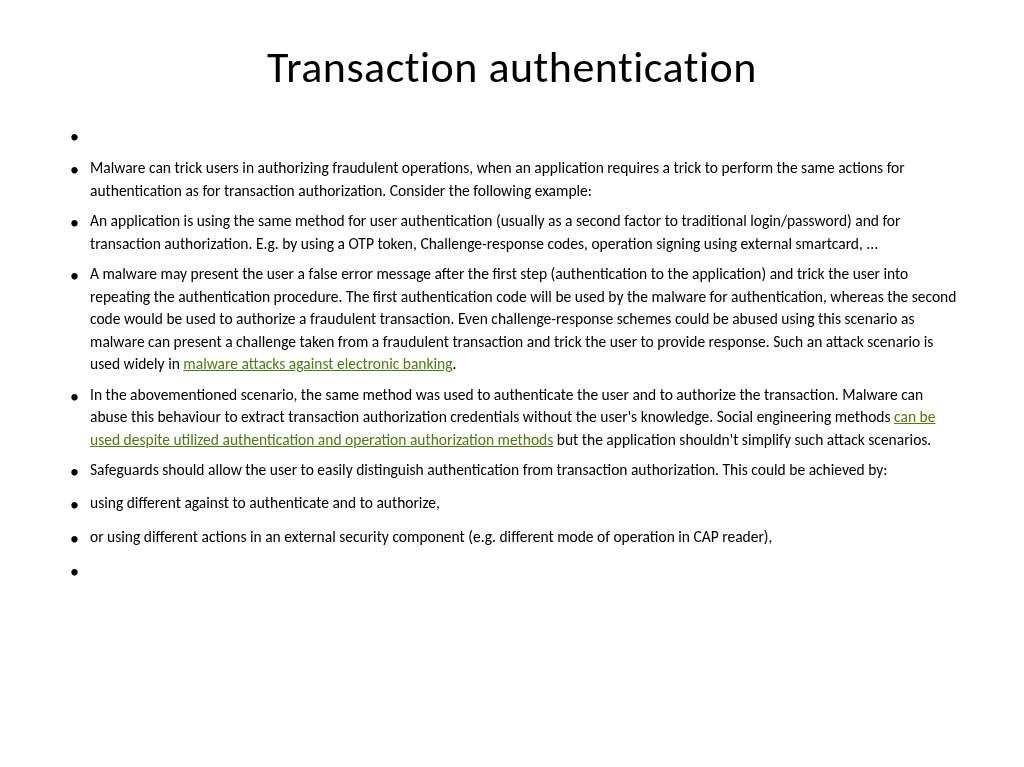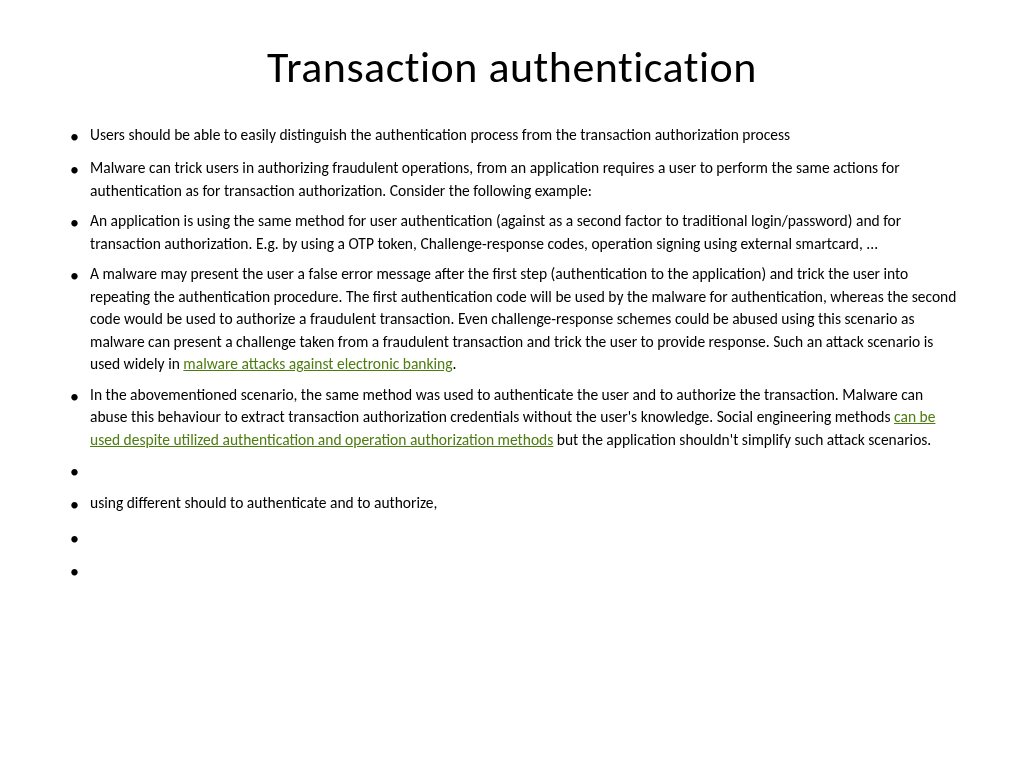--- a/index.html
+++ b/index.html
@@ -80,54 +80,55 @@
 </head>
 <body>
 
 <div class="slide">
   <h1 class="title">Transaction authentication</h1>
   <div class="content">
     <ul>
 
       <li>
         <span class="bullet">•</span>
-        <span class="text">Users should be able to easily distinguish the authentication process from the transaction authorization process</span>
       </li>
 
       <li>
         <span class="bullet">•</span>
-        <span class="text">Malware can trick users in authorizing fraudulent operations, from an application requires a user to perform the same actions for authentication as for transaction authorization. Consider the following example:</span>
+        <span class="text">Malware can trick users in authorizing fraudulent operations, when an application requires a trick to perform the same actions for authentication as for transaction authorization. Consider the following example:</span>
       </li>
 
       <li>
         <span class="bullet">•</span>
-        <span class="text">An application is using the same method for user authentication (against as a second factor to traditional login/password) and for transaction authorization. E.g. by using a OTP token, Challenge-response codes, operation signing using external smartcard, ...</span>
+        <span class="text">An application is using the same method for user authentication (usually as a second factor to traditional login/password) and for transaction authorization. E.g. by using a OTP token, Challenge-response codes, operation signing using external smartcard, ...</span>
       </li>
 
       <li>
         <span class="bullet">•</span>
         <span class="text">A malware may present the user a false error message after the first step (authentication to the application) and trick the user into repeating the authentication procedure. The first authentication code will be used by the malware for authentication, whereas the second code would be used to authorize a fraudulent transaction. Even challenge-response schemes could be abused using this scenario as malware can present a challenge taken from a fraudulent transaction and trick the user to provide response. Such an attack scenario is used widely in <a href="#">malware attacks against electronic banking</a>.</span>
       </li>
 
       <li>
         <span class="bullet">•</span>
         <span class="text">In the abovementioned scenario, the same method was used to authenticate the user and to authorize the transaction. Malware can abuse this behaviour to extract transaction authorization credentials without the user's knowledge. Social engineering methods <a href="#">can be used despite utilized authentication and operation authorization methods</a> but the application shouldn't simplify such attack scenarios.</span>
       </li>
 
       <li>
         <span class="bullet">•</span>
+        <span class="text">Safeguards should allow the user to easily distinguish authentication from transaction authorization. This could be achieved by:</span>
       </li>
 
       <li>
         <span class="bullet">•</span>
-        <span class="text">using different should to authenticate and to authorize,</span>
+        <span class="text">using different against to authenticate and to authorize,</span>
       </li>
 
       <li>
         <span class="bullet">•</span>
+        <span class="text">or using different actions in an external security component (e.g. different mode of operation in CAP reader),</span>
       </li>
 
       <li>
         <span class="bullet">•</span>
       </li>
 
     </ul>
   </div>
 </div>
 

